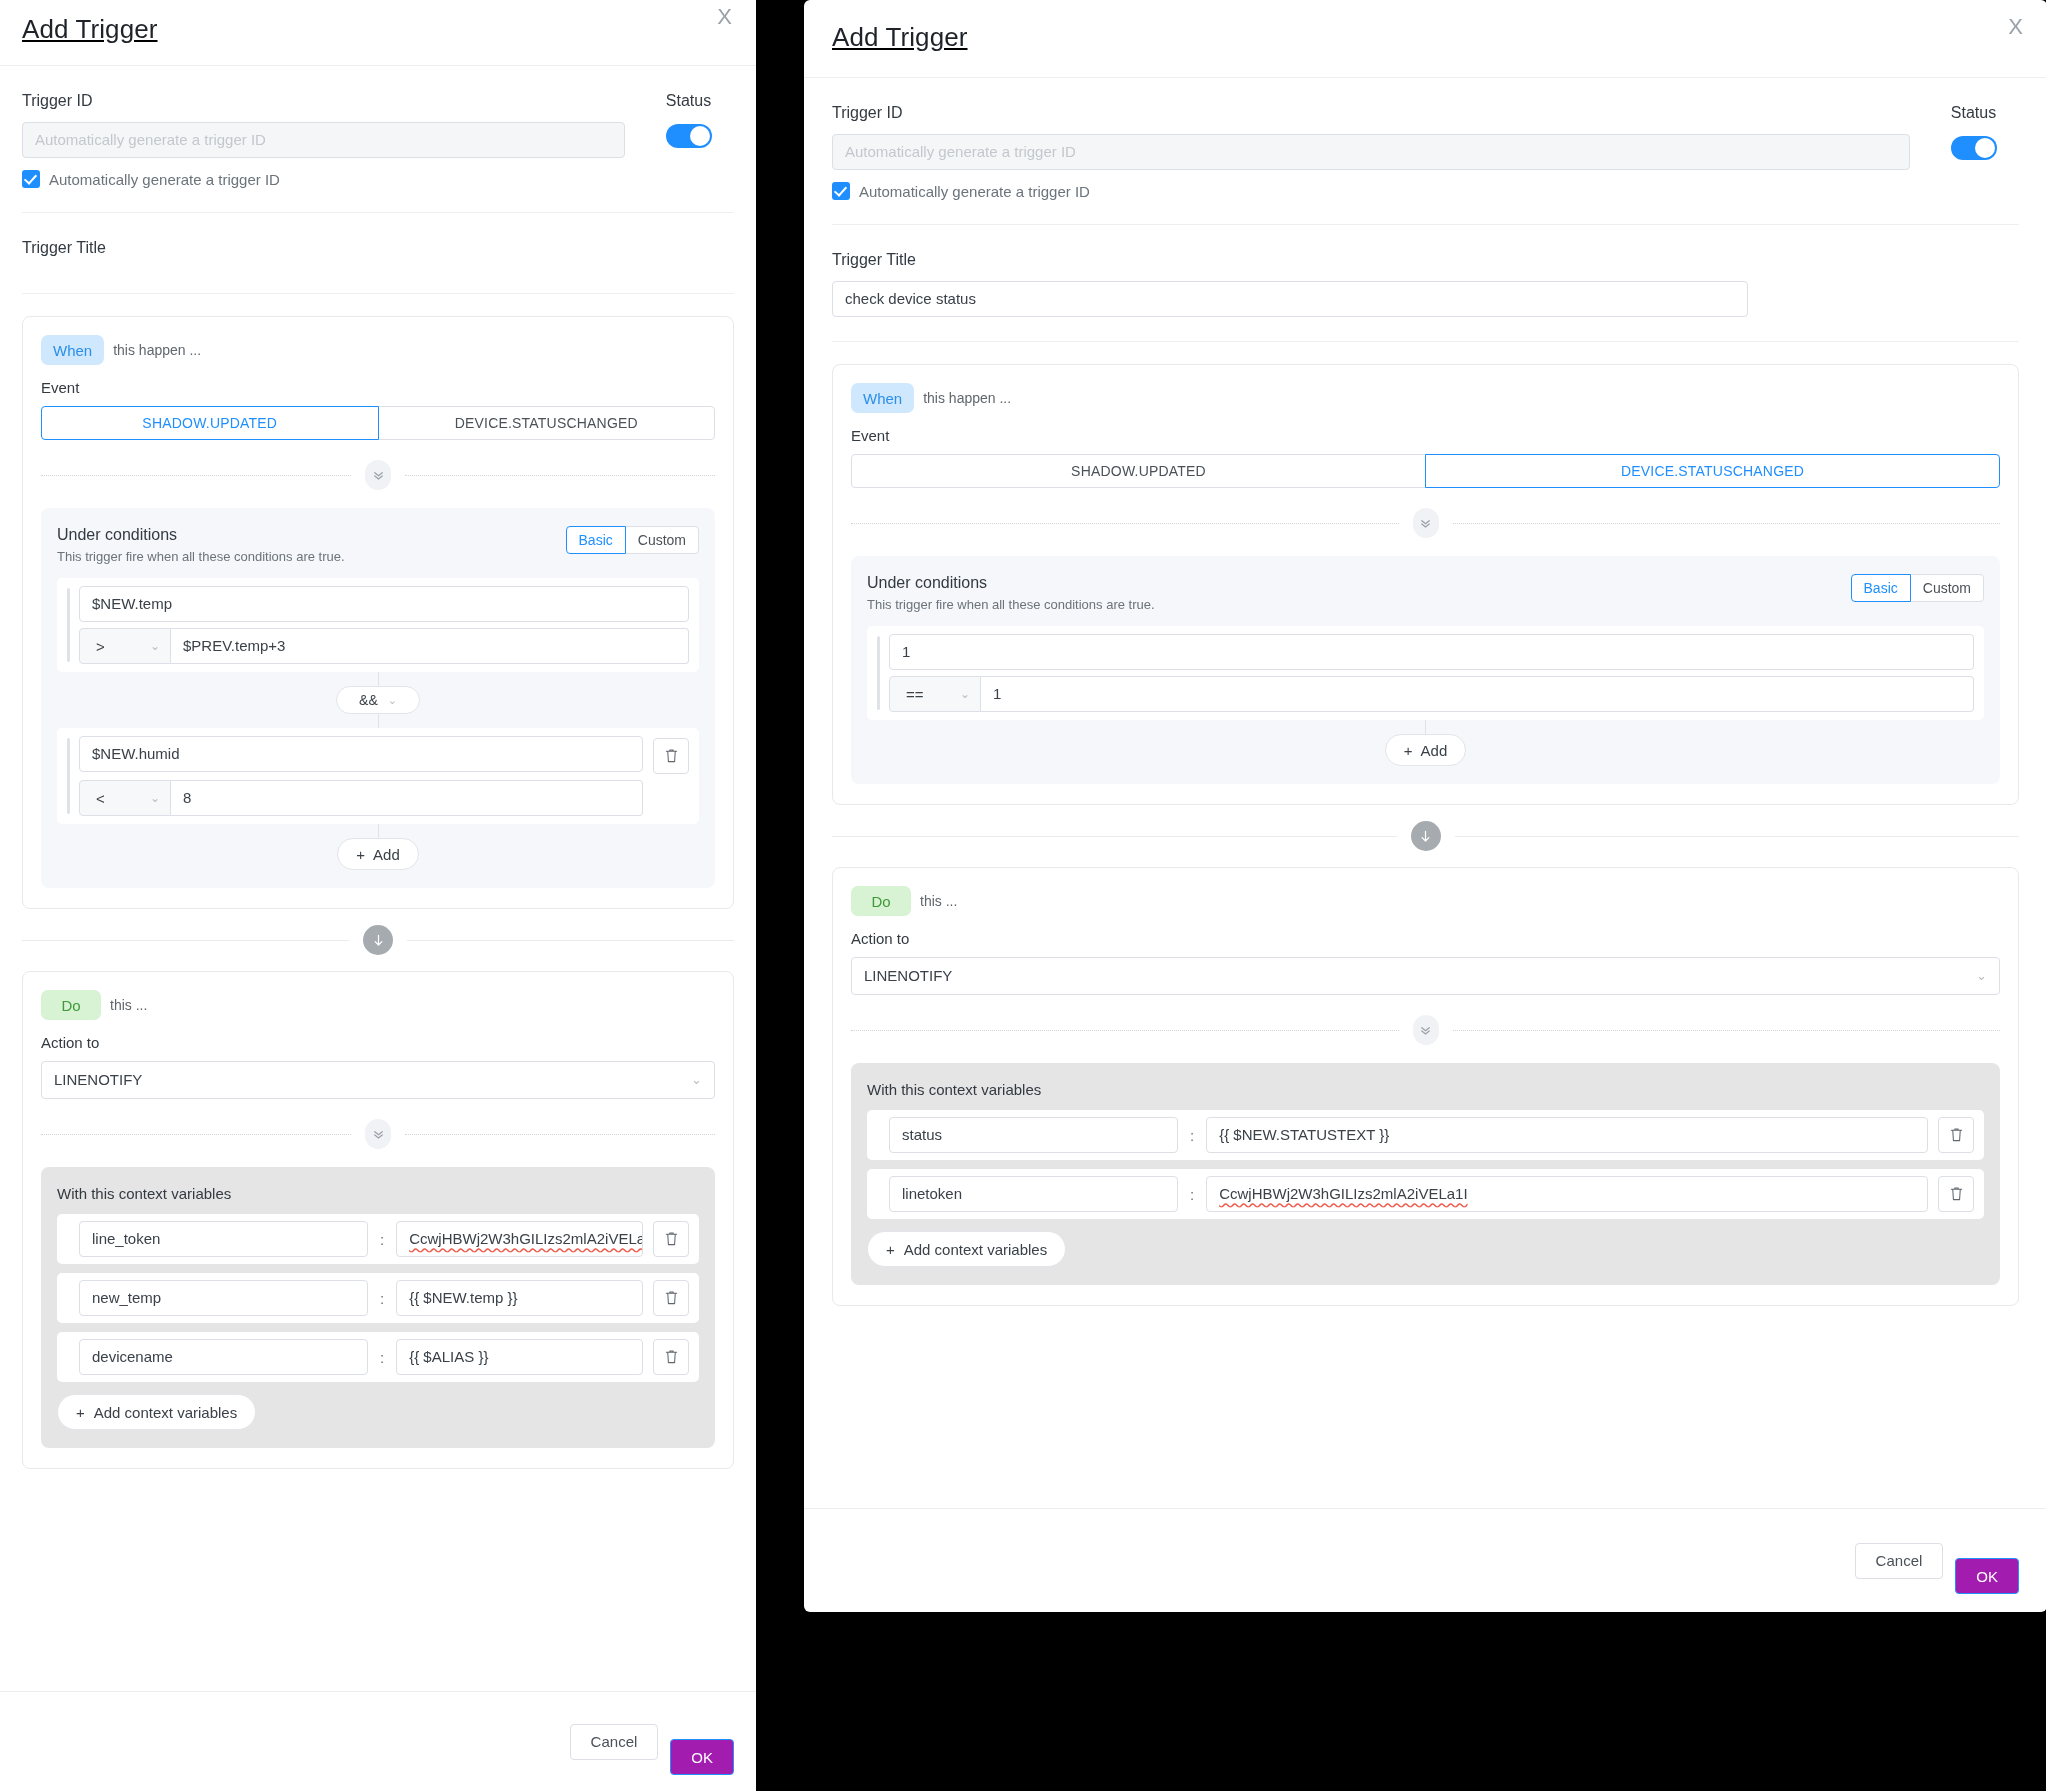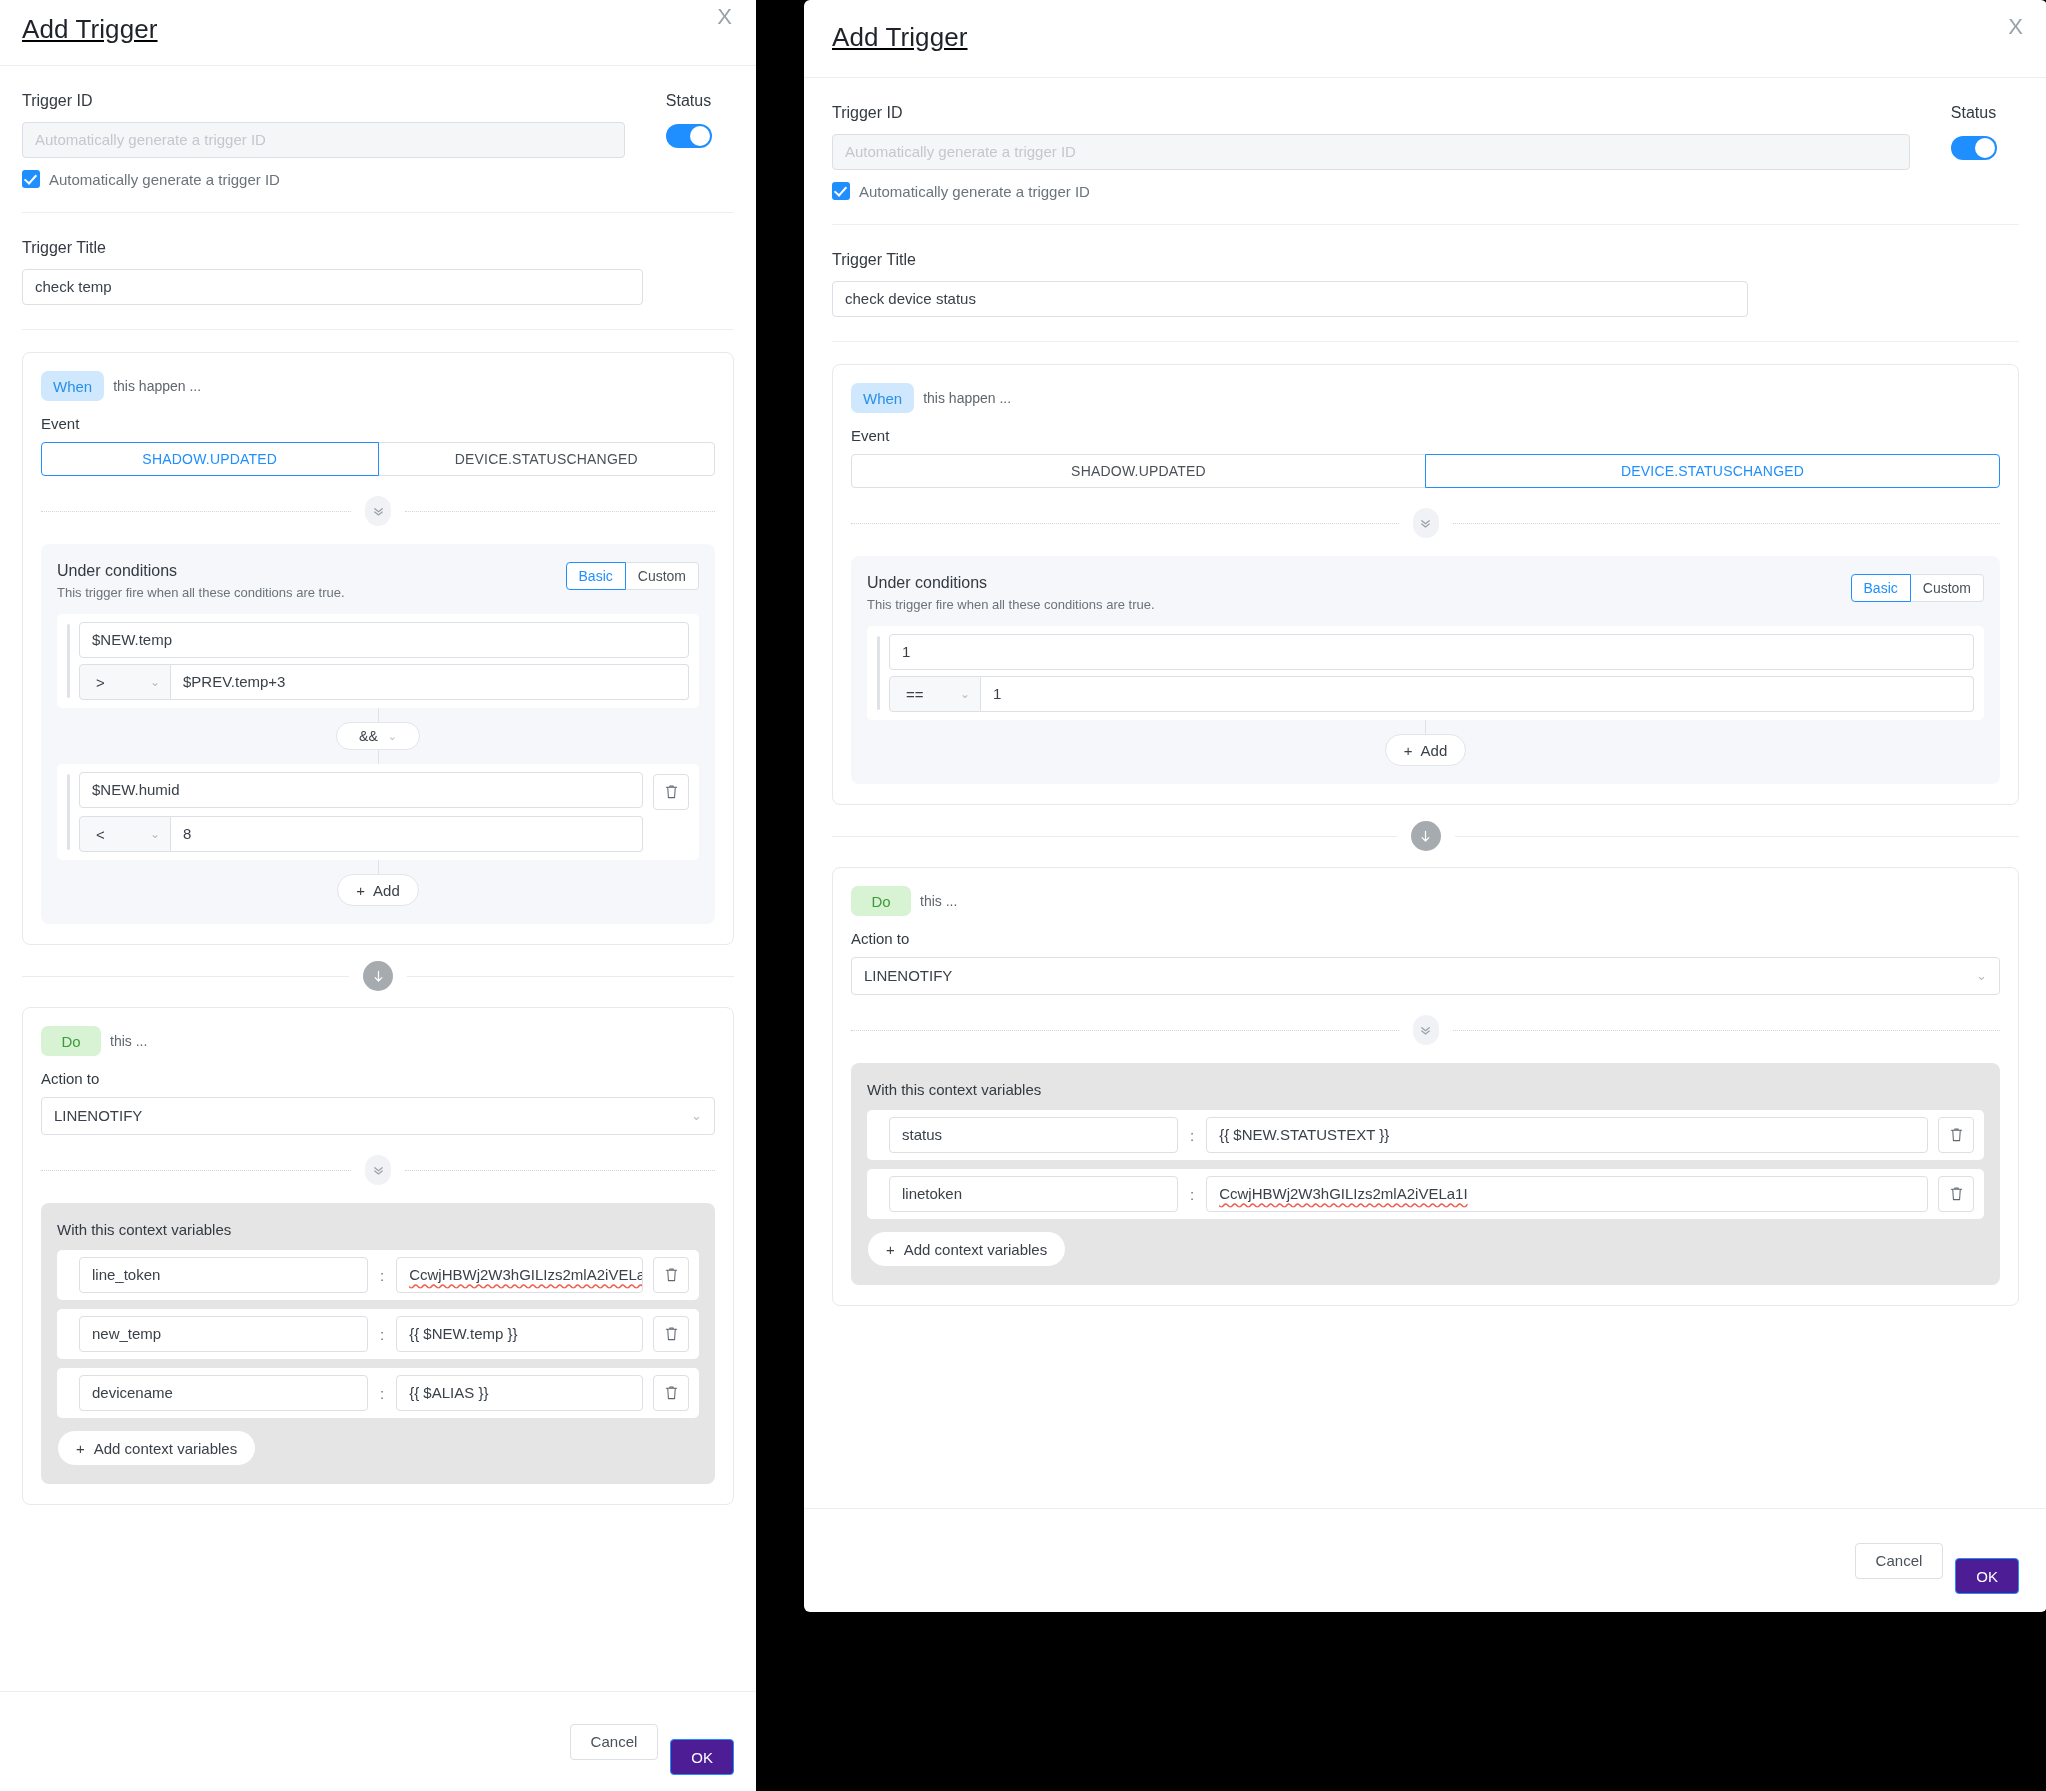--- a/index.html
+++ b/index.html
@@ -424,21 +424,21 @@
   #dialog-left .dlg-footer { padding: 16px 22px; }
   #dialog-right .dlg-footer { padding: 18px 28px; }
   .btn {
     height: 36px; padding: 0 20px;
     border-radius: 4px;
     font-size: 15px;
     cursor: pointer;
     display: inline-flex; align-items: center; justify-content: center;
   }
   .btn.cancel { background: #fff; border: 1px solid #dcdfe6; color: #4a5158; }
-  .btn.ok { background: #4c1d95; border: 1px solid #1f8fff; color: #fff; min-width: 62px; margin-top: 31px; }
+  .btn.ok { background: #a21caf; border: 1px solid #1f8fff; color: #fff; min-width: 62px; margin-top: 31px; }
 </style>
 </head>
 <body>
 
 <div class="dialog" id="dialog-left">
 
   <div class="dlg-header">
     <div class="dlg-title">Add Trigger</div>
     <div class="close-icon">X</div>
   </div>
@@ -459,21 +459,20 @@
         </div>
         <div class="status-col">
           <span class="field-label">Status</span>
           <span class="toggle"></span>
         </div>
       </div>
     </div>
 
     <div class="section">
       <span class="field-label">Trigger Title</span>
-      <div class="txt-input" style="width:621px">check temp</div>
     </div>
 
     <div style="padding-top:22px">
       <div class="flow-card">
         <div class="badge-line">
           <span class="badge when">When</span>
           <span class="badge-sub">this happen ...</span>
         </div>
         <span class="sub-label">Event</span>
         <div class="seg">

